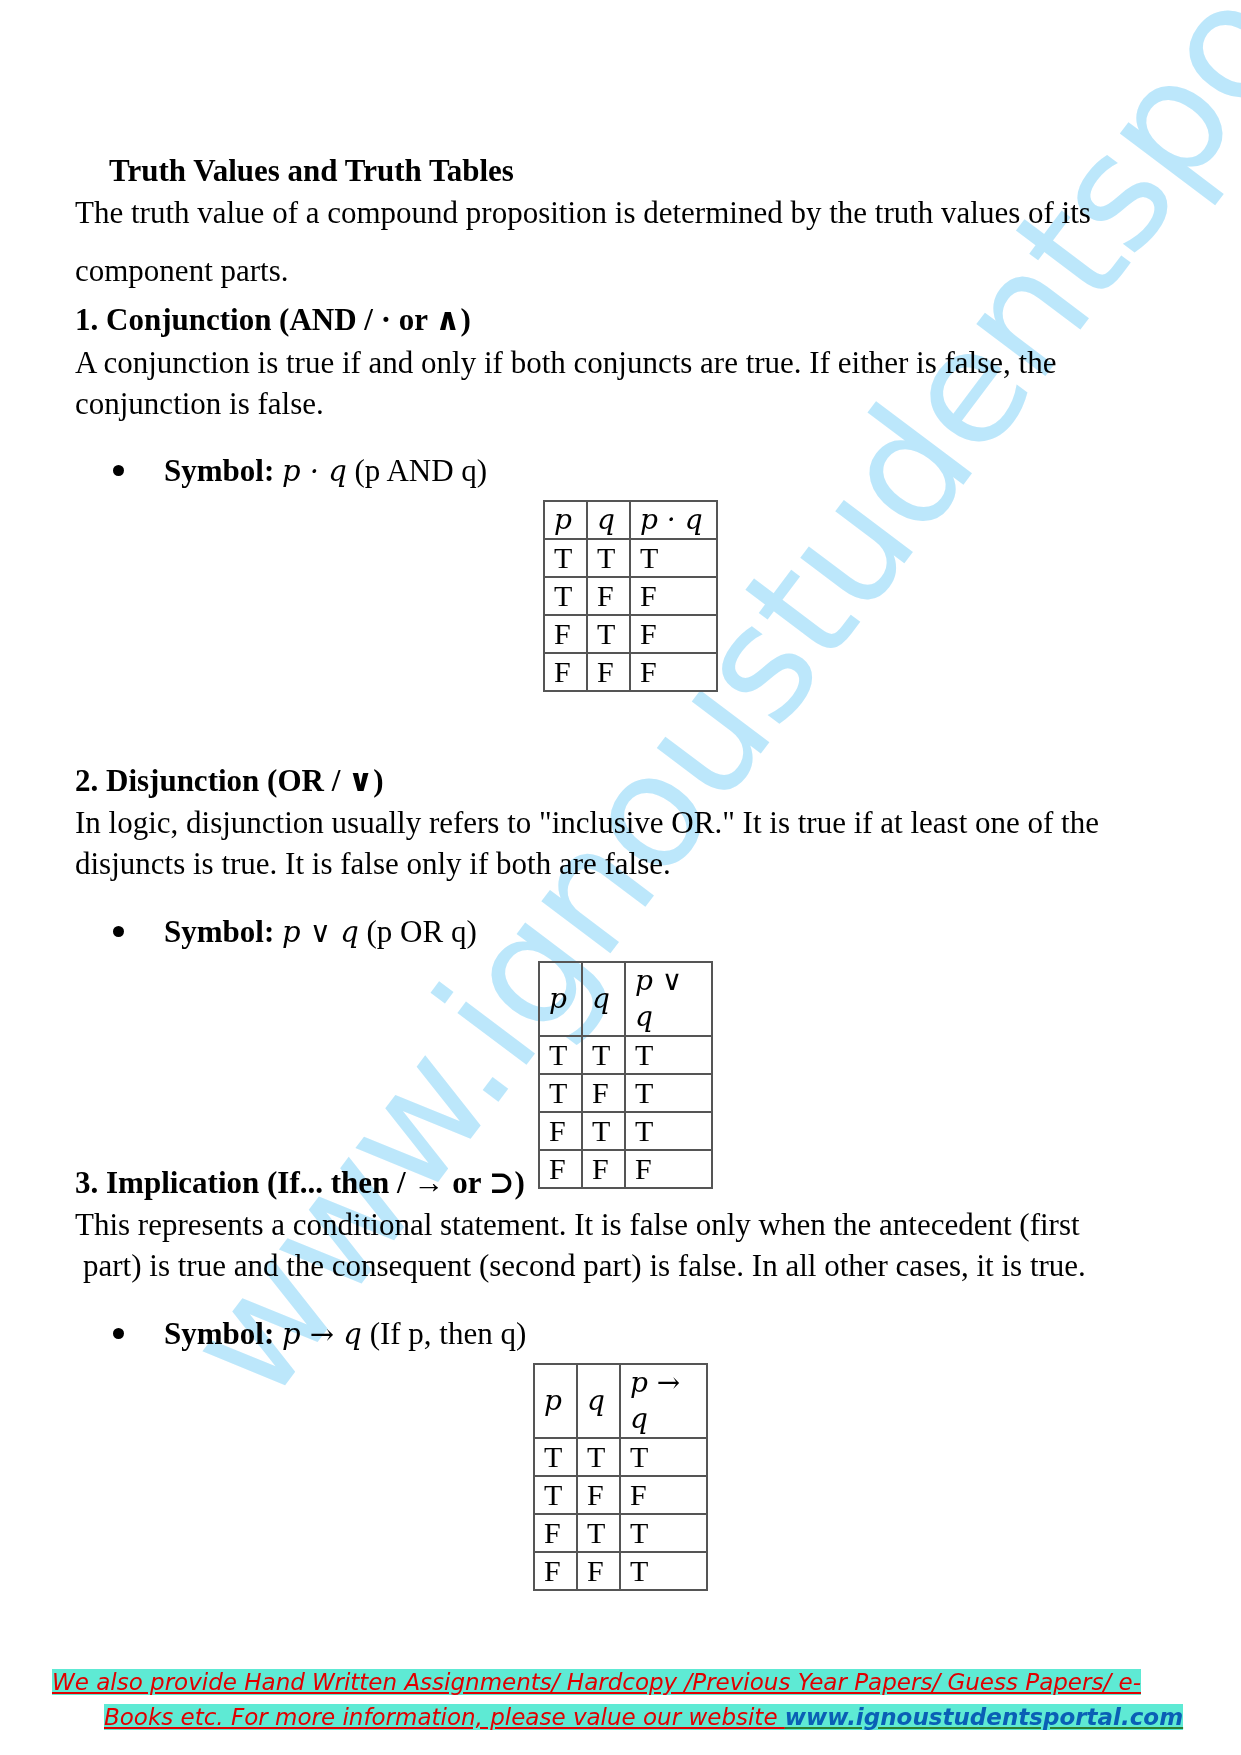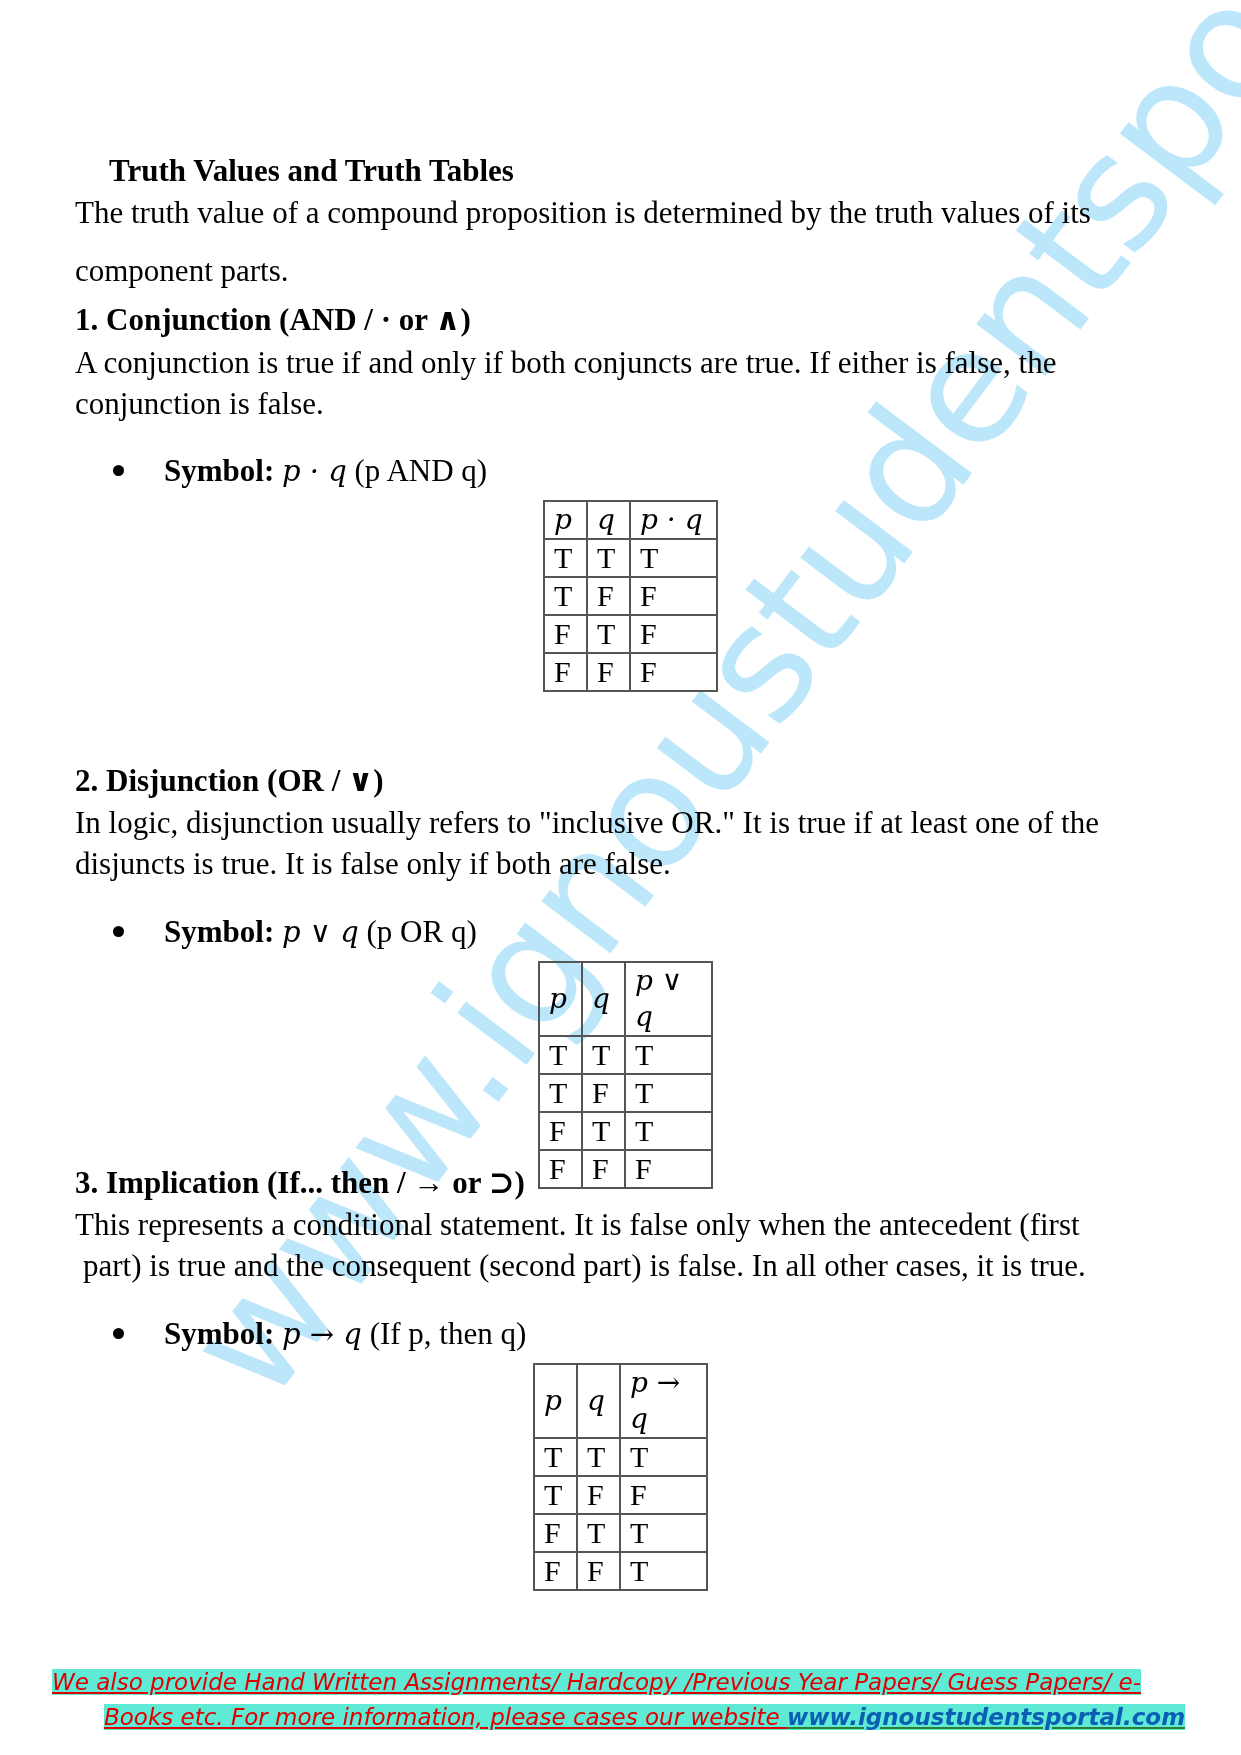--- a/index.html
+++ b/index.html
@@ -149,16 +149,16 @@
       <td>F</td>
       <td>T</td>
     </tr>
   </tbody>
     </table>
 
   <div class="footer" style="left:52px; top:1665px;">
     <span class="hl">We also provide Hand Written Assignments/ Hardcopy /Previous Year Papers/ Guess Papers/ e-</span>
   </div>
   <div class="footer" style="left:104px; top:1700px;">
-    <span class="hl">Books etc. For more information, please cases our website </span><span class="hl link">www.ignoustudentsportal.com</span>
+    <span class="hl">Books etc. For more information, please value our website </span><span class="hl link">www.ignoustudentsportal.com</span>
   </div>
 
 </div>
 
 </body></html>

